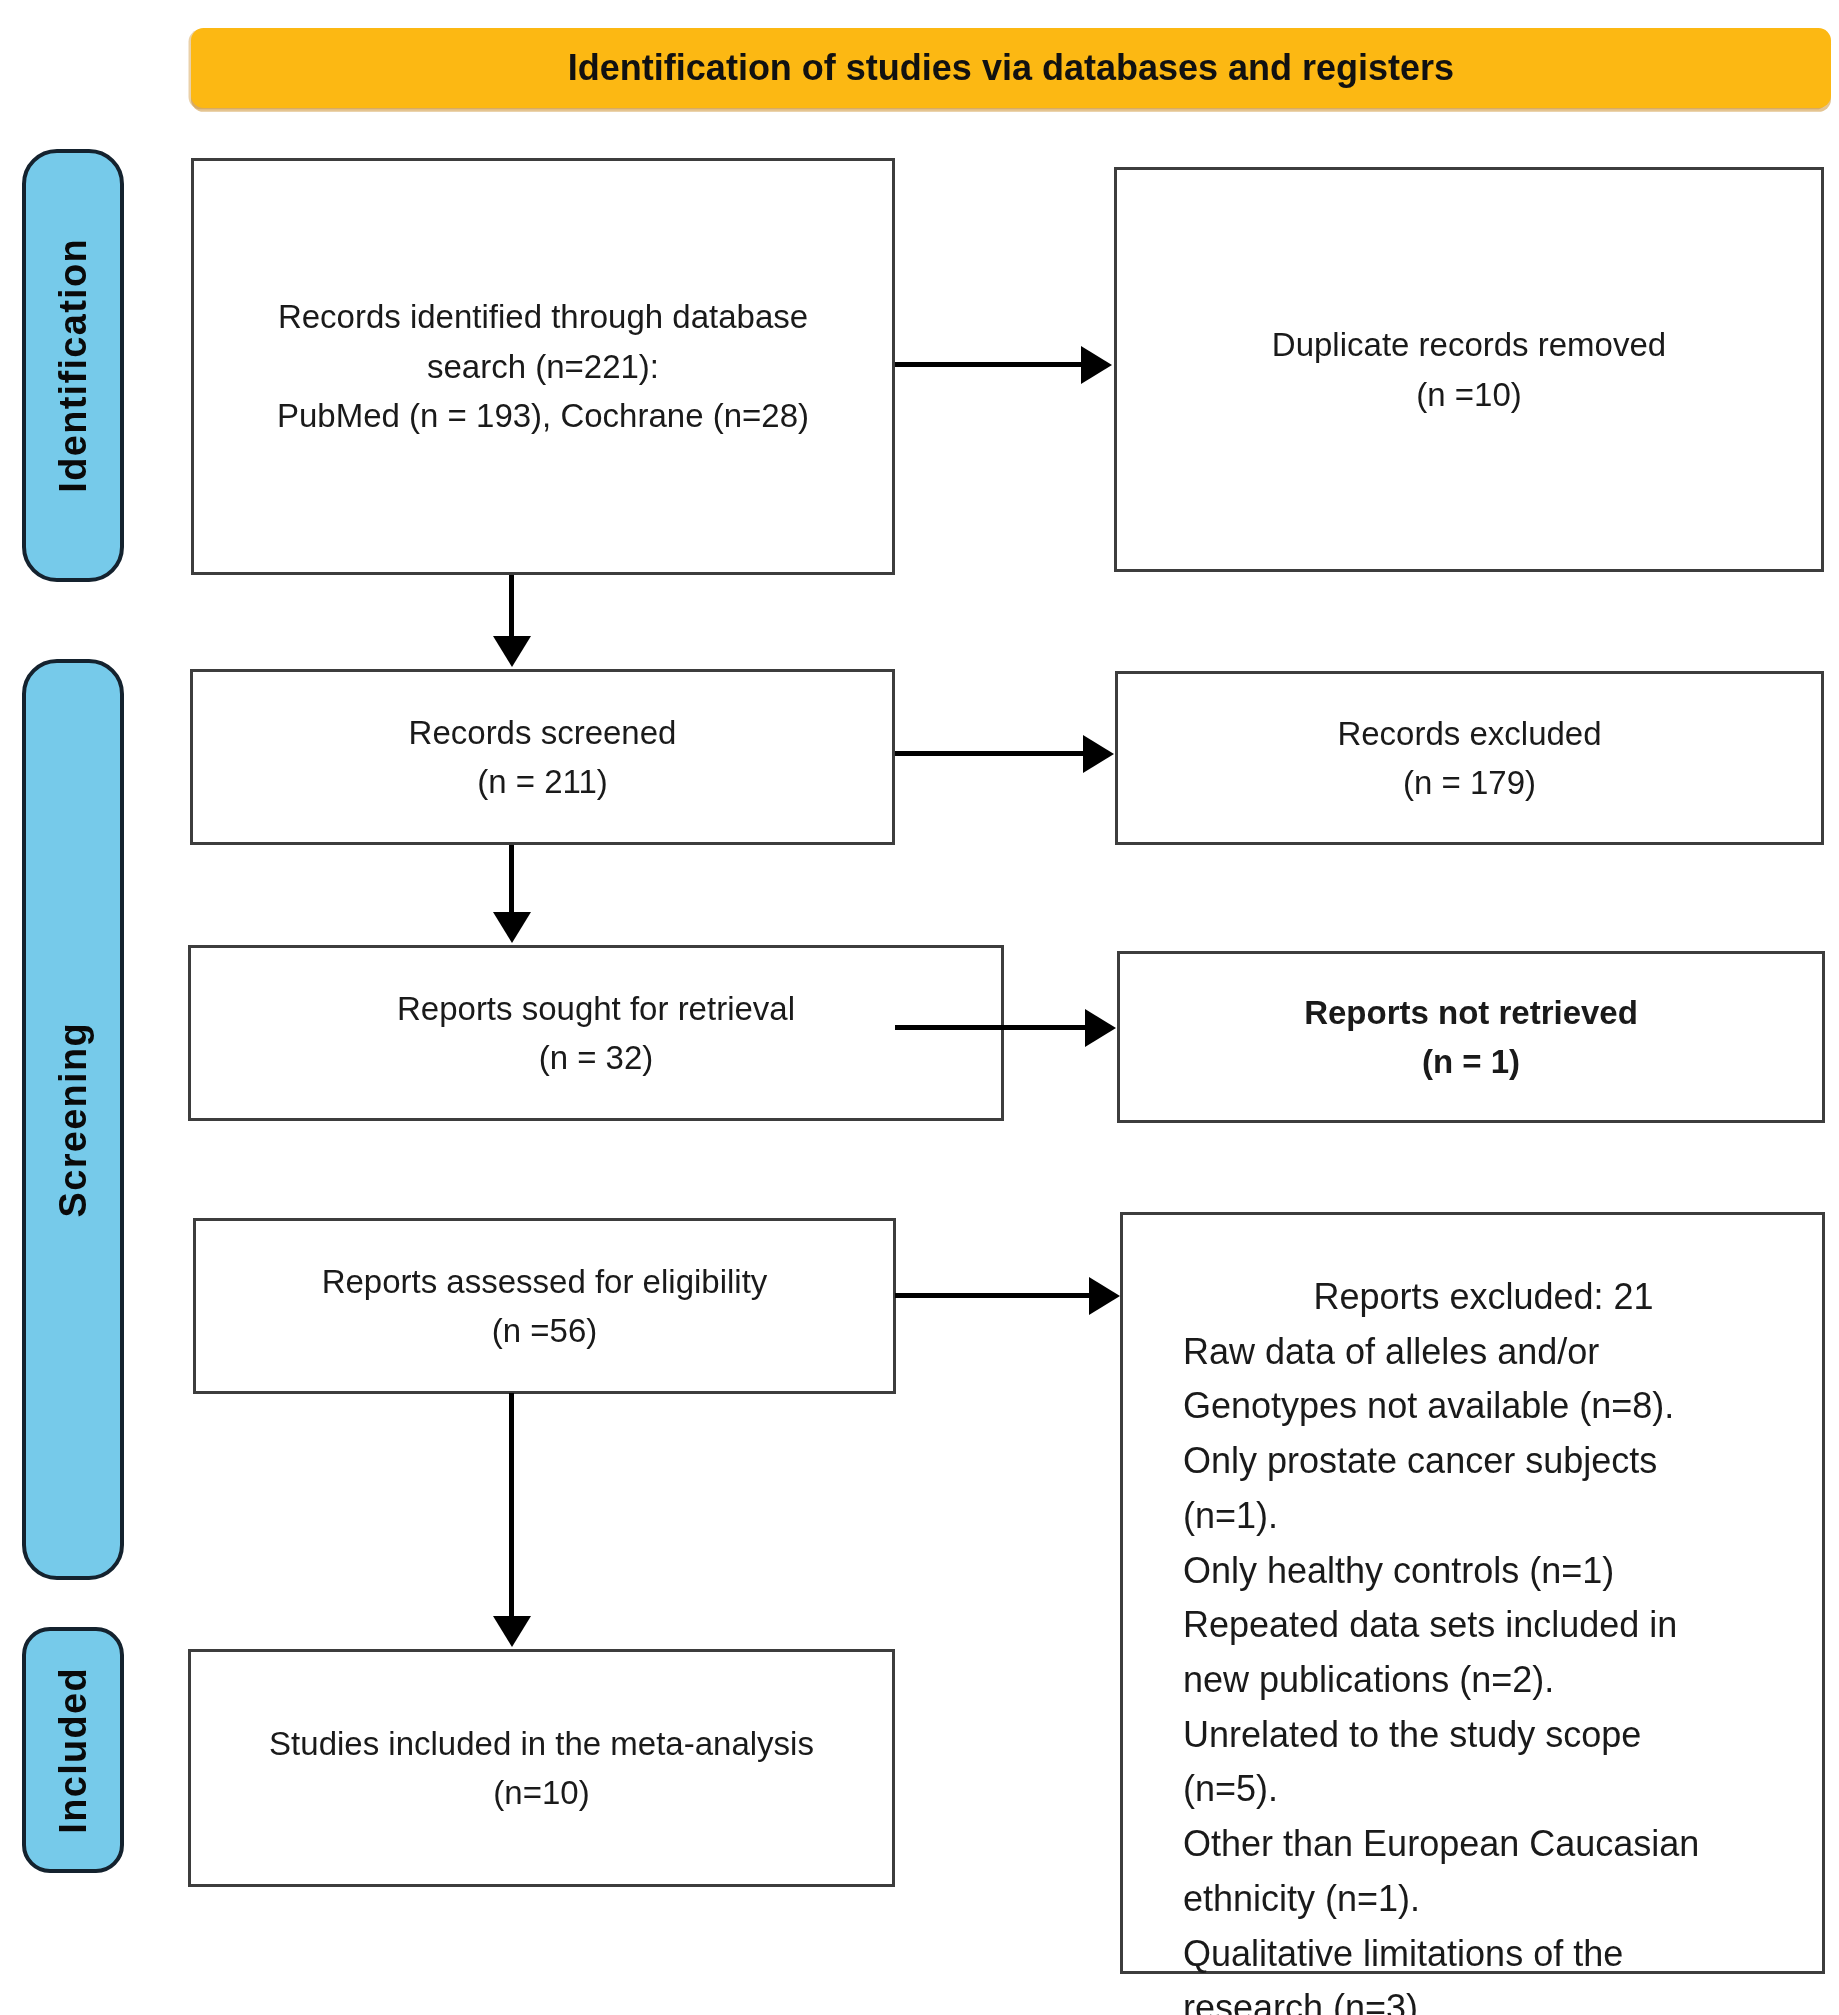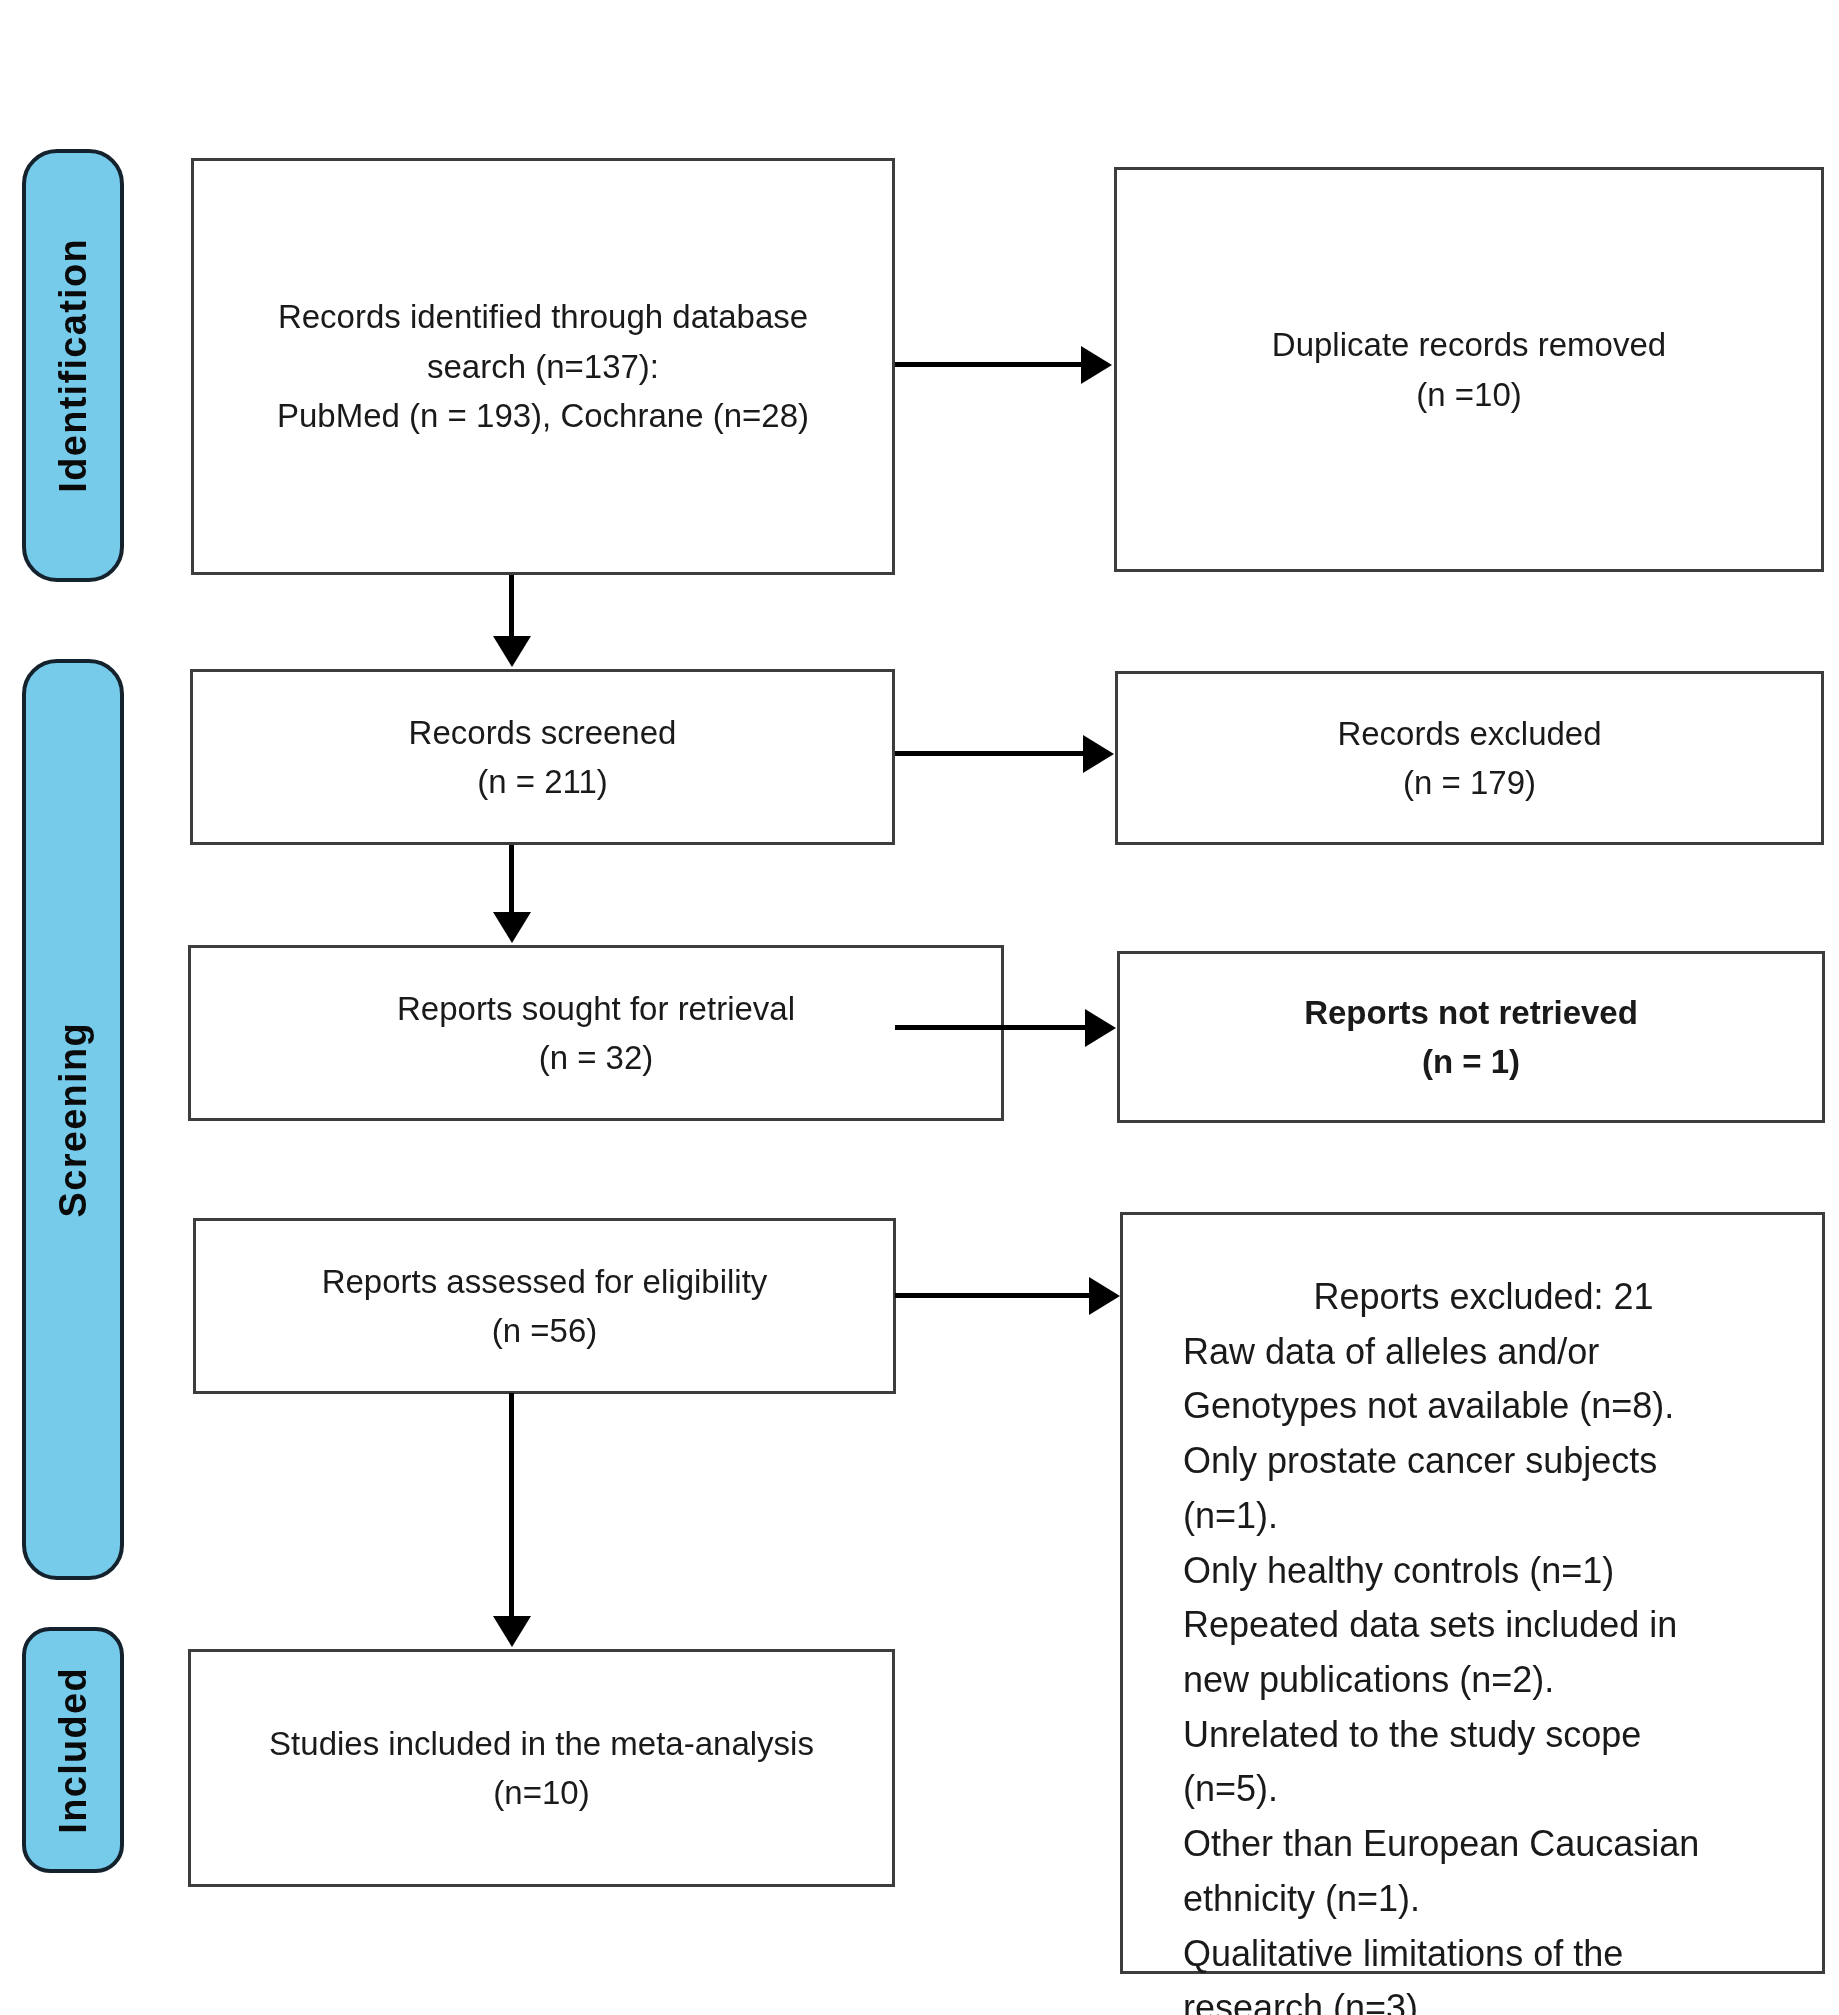--- a/index.html
+++ b/index.html
@@ -87,34 +87,37 @@
   .arrow-line { position: absolute; background: #000000; }
   .arrow-head { position: absolute; width: 0; height: 0; }
   .head-right { border-top: 19px solid transparent; border-bottom: 19px solid transparent; border-left: 31px solid #000000; }
   .head-down  { border-left: 19px solid transparent; border-right: 19px solid transparent; border-top: 31px solid #000000; }
 </style>
 </head>
 <body>
 
 <div class="canvas">
 
+  <div class="banner">
+    <span>Identification of studies via databases and registers</span>
+  </div>
 
   <div class="stage-bar bar-identification">
     <span class="vtext">Identification</span>
   </div>
   <div class="stage-bar bar-screening">
     <span class="vtext">Screening</span>
   </div>
   <div class="stage-bar bar-included">
     <span class="vtext">Included</span>
   </div>
 
   <div class="box box-records-identified">
     <span>Records identified through database
-search (n=137):
+search (n=221):
 PubMed (n = 193), Cochrane (n=28)</span>
   </div>
   <div class="box box-records-screened">
     <span>Records screened
 (n = 211)</span>
   </div>
   <div class="box box-reports-sought">
     <span>Reports sought for retrieval
 (n = 32)</span>
   </div>

